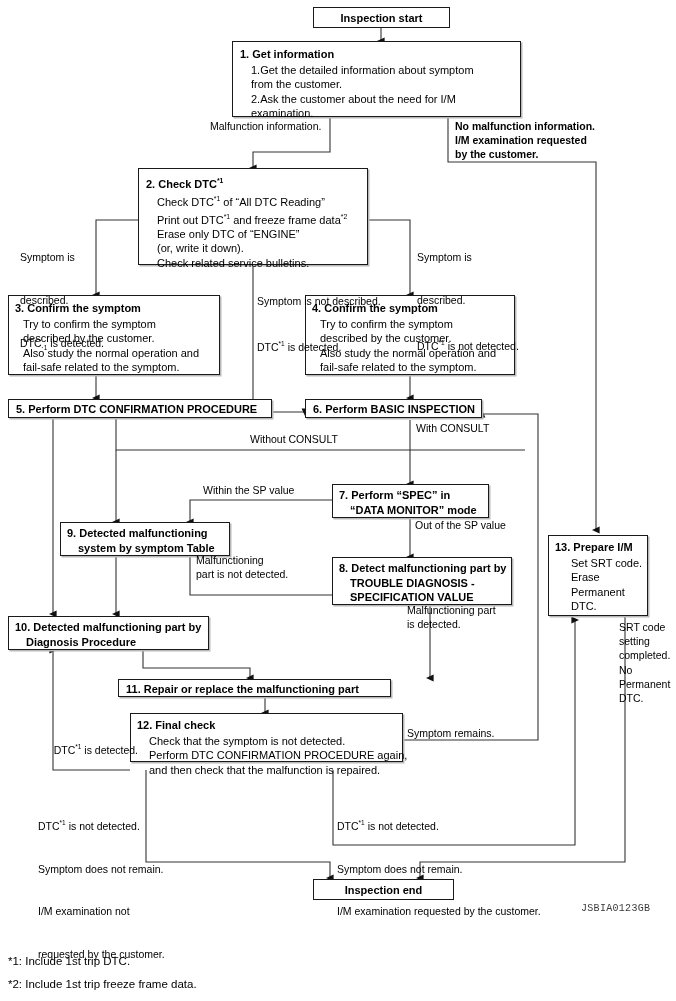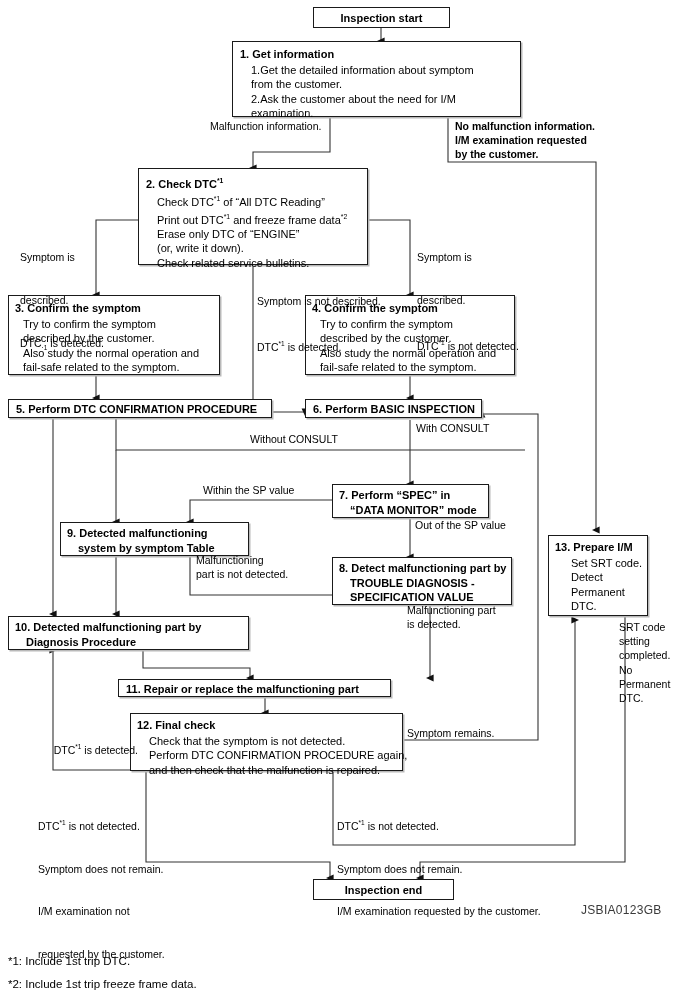--- a/index.html
+++ b/index.html
@@ -8,22 +8,22 @@
   #diagram{position:absolute;left:0;top:0;width:676px;height:1001px;}
   .wrap{position:absolute;left:0;top:0;width:676px;height:1001px;}
   svg{position:absolute;left:0;top:0;}
   .box{position:absolute;box-sizing:border-box;border:1px solid #1a1a1a;background:#fff;
        box-shadow:1.5px 1.5px 0 0 #b9b9b9;}
   .box.plain{box-shadow:none;}
   .ln{white-space:nowrap;}
   .sup{font-size:.62em;vertical-align:super;font-weight:inherit;}
   .sub{font-size:.62em;vertical-align:sub;}
   .lbl{position:absolute;font-size:10.5px;line-height:14.2px;white-space:pre;}
-  .code{position:absolute;font-family:Liberation Sans, sans-serif;
-        font-size:12px;letter-spacing:.3px;color:#3a3a3a;}
+  .code{position:absolute;font-family:Liberation Mono, monospace;
+        font-size:10px;letter-spacing:.3px;color:#3a3a3a;}
   .foot{position:absolute;font-size:11.5px;line-height:19px;}
   .b-title{font-size:11px;font-weight:bold;line-height:14.6px;}
   .b-body{font-size:11px;line-height:14.6px;}
   .ctr{text-align:center;}
 </style>
 </head>
 <body>
 
 <div class="wrap" id="diagram">
 
@@ -148,48 +148,48 @@
     <div class="b-title" style="padding:3px 0 0 6px;">7. Perform “SPEC” in</div>
     <div class="b-title" style="padding:0 0 0 17px;">“DATA MONITOR” mode</div>
   </div>
 
   <div class="box" style="left:332px;top:557px;width:180px;height:48px;">
     <div class="b-title" style="padding:3px 0 0 6px;">8. Detect malfunctioning part by</div>
     <div class="b-title" style="padding:0 0 0 17px;">TROUBLE DIAGNOSIS -</div>
     <div class="b-title" style="padding:0 0 0 17px;">SPECIFICATION VALUE</div>
   </div>
 
-  <div class="box" style="left:60px;top:522px;width:189px;height:34px;">
+  <div class="box" style="left:60px;top:522px;width:170px;height:34px;">
     <div class="b-title" style="padding:3px 0 0 6px;">9. Detected malfunctioning</div>
     <div class="b-title" style="padding:0 0 0 17px;">system by symptom Table</div>
   </div>
 
-  <div class="box" style="left:8px;top:616px;width:241px;height:34px;">
+  <div class="box" style="left:8px;top:616px;width:201px;height:34px;">
     <div class="b-title" style="padding:3px 0 0 6px;">10. Detected malfunctioning part by</div>
     <div class="b-title" style="padding:0 0 0 17px;">Diagnosis Procedure</div>
   </div>
 
   <div class="box" style="left:118px;top:679px;width:273px;height:18px;">
     <div class="b-title" style="padding:2px 0 0 7px;">11. Repair or replace the malfunctioning part</div>
   </div>
 
-  <div class="box" style="left:130px;top:713px;width:273px;height:58px;">
+  <div class="box" style="left:130px;top:713px;width:273px;height:49px;">
     <div class="b-title" style="padding:4px 0 0 6px;">12. Final check</div>
     <div class="b-body" style="padding:1px 17px 0 18px;">
       <div class="ln">Check that the symptom is not detected.</div>
       <div class="ln">Perform DTC CONFIRMATION PROCEDURE again,</div>
       <div class="ln">and then check that the malfunction is repaired.</div>
     </div>
   </div>
 
   <div class="box" style="left:548px;top:535px;width:100px;height:81px;">
     <div class="b-title" style="padding:4px 0 0 6px;">13. Prepare I/M</div>
     <div class="b-body" style="padding:1px 0 0 22px;">
       <div class="ln">Set SRT code.</div>
-      <div class="ln">Detect</div>
+      <div class="ln">Erase</div>
       <div class="ln">Permanent</div>
       <div class="ln">DTC.</div>
     </div>
   </div>
 
   <div class="box plain" style="left:313px;top:879px;width:141px;height:21px;">
     <div class="b-title ctr" style="padding-top:3px;">Inspection end</div>
   </div>
 
   <div class="lbl" style="left:210px;top:119px;">Malfunction information.</div>

